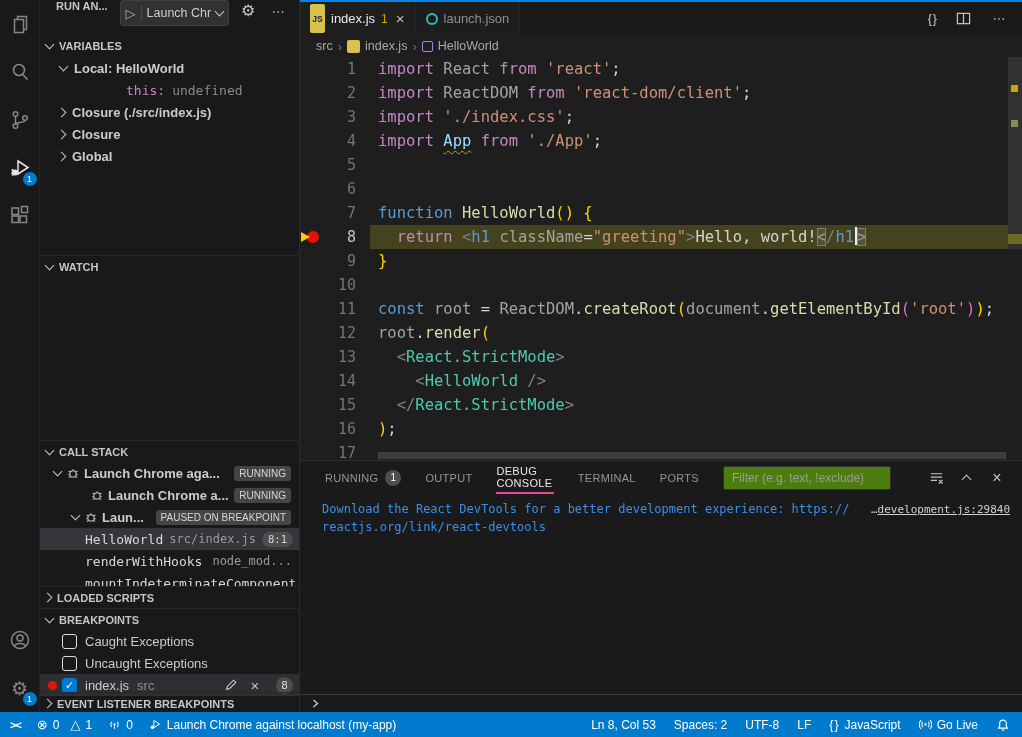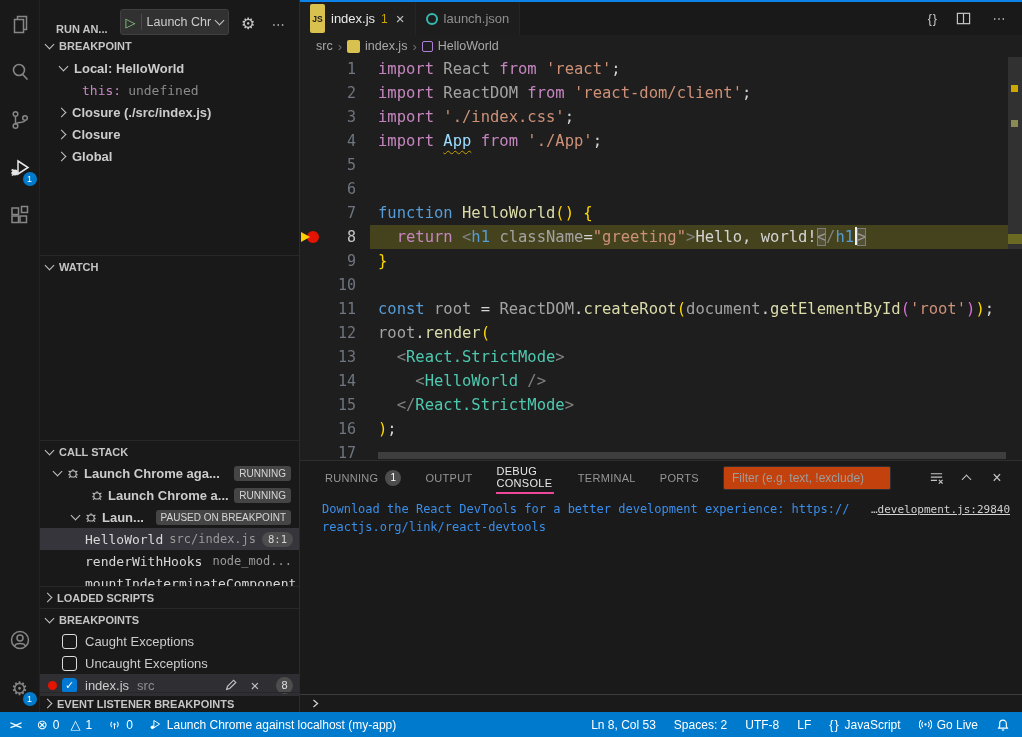--- a/index.html
+++ b/index.html
@@ -13,39 +13,39 @@
   .ab-item{position:relative;width:40px;height:48px;display:flex;align-items:center;justify-content:center;color:#868686;cursor:pointer;}
   .ab-item.active{color:#e7e7e7;}
   .ab-spacer{flex:1;}
   .ab-badge{position:absolute;right:3px;bottom:6px;min-width:14px;height:14px;border-radius:8px;background:#007acc;
             color:#fff;font-size:9px;line-height:14px;text-align:center;font-family:"Liberation Sans",sans-serif;}
   .gear-glyph{font-size:19px;line-height:1;}
 
   
   .sidebar{position:absolute;left:40px;top:0;width:260px;height:712px;background:#191919;box-sizing:border-box;border-right:1px solid #2b2b2b;}
   .sb-abs{position:absolute;left:0;right:0;}
-  .sb-header-row{top:0;height:35px;display:flex;align-items:flex-end;padding:0 8px 0 16px;box-sizing:border-box;gap:8px;}
+  .sb-header-row{top:0;height:35px;display:flex;align-items:flex-start;padding:0 8px 0 16px;box-sizing:border-box;gap:8px;}
   .sb-title{font-size:11px;font-weight:700;color:#c5c5c5;white-space:nowrap;}
   .launch-ctl{display:flex;align-items:center;height:24px;background:#313131;border:1px solid #404040;border-radius:3px;
               padding:0 5px;gap:5px;margin-left:4px;cursor:pointer;}
   .launch-ctl .play{color:#89d185;font-size:13px;line-height:1;}
   .launch-ctl .lbl{color:#cccccc;font-size:12.5px;white-space:nowrap;max-width:84px;overflow:hidden;}
   .launch-div{width:1px;height:16px;background:#4a4a4a;}
   .icon-btn{color:#c5c5c5;display:flex;align-items:center;justify-content:center;width:22px;height:22px;cursor:pointer;}
   .cv{display:inline-block;width:6px;height:6px;border-right:1.4px solid #c5c5c5;border-bottom:1.4px solid #c5c5c5;}
   .cv-down{transform:rotate(45deg);margin-top:-3px;}
   .cv-right{transform:rotate(-45deg);margin-left:-2px;}
   .cv-up{transform:rotate(-135deg);margin-top:3px;}
 
   .sec-header{display:flex;align-items:center;gap:6px;height:22px;padding-left:6px;font-size:11px;font-weight:700;
               color:#c5c5c5;border-top:1px solid #272727;box-sizing:border-box;cursor:pointer;}
   .tree-row{display:flex;align-items:center;height:22px;padding-left:0;cursor:pointer;white-space:nowrap;}
   .tr-ind1{padding-left:20px;} .tr-ind2{padding-left:42px;} .tr-ind3{padding-left:45px;}
   .bold{font-weight:700;}
-  .kv-key{color:#c586c0;font-size:13px;}
+  .kv-key{color:#c586c0;font-size:13px;margin-left:44px;}
   .kv-val{color:#8a8a8a;font-size:13px;margin-left:7px;}
   .badge-pill{margin-left:auto;margin-right:8px;background:#454545;color:#d6d6d6;font-size:10px;font-weight:400;
               padding:2px 5px;border-radius:3px;white-space:nowrap;flex:none;}
   .cs-frame{font-size:13px;color:#d8d8d8;}
   .cs-file{color:#9a9a9a;font-size:12px;}
   .cs-linecol{background:#4d4d4d;color:#d6d6d6;border-radius:8px;font-size:10.5px;padding:1.5px 6px;margin-left:6px;margin-right:6px;}
   .row-sel{background:#35353b;}
   .row-hl{background:#2e2e33;}
   .bugicon{flex:none;color:#c5c5c5;margin-right:4px;display:flex;}
   .clip-wrap{overflow:hidden;}
@@ -94,21 +94,21 @@
   .vscroll{position:absolute;right:0;top:57px;bottom:0;width:14px;}
   .vslider{position:absolute;right:0;top:0;width:14px;height:192px;background:rgba(120,120,120,.22);}
   .mark{position:absolute;}
 
   
   .panel{position:absolute;left:300px;top:460px;width:722px;height:252px;background:#1a1a1a;border-top:1px solid #2e2e2e;box-sizing:border-box;}
   .panel-tabs{display:flex;align-items:center;height:33px;padding-left:25px;gap:24px;}
   .ptab{font-size:11px;letter-spacing:.3px;color:#969696;display:flex;align-items:center;gap:7px;height:100%;cursor:pointer;box-sizing:border-box;}
   .ptab.active{color:#e7e7e7;border-bottom:2px solid #ec4899;padding-top:1px;}
   .pt-badge{background:#4d4d4d;color:#fff;width:16px;height:16px;border-radius:50%;font-size:10px;line-height:16px;text-align:center;}
-  .pfilter{margin-left:auto;margin-right:10px;width:168px;height:24px;background:#c2410c;border:1px solid #303030;color:#cccccc;
+  .pfilter{margin-left:auto;margin-right:10px;width:168px;height:24px;background:#4d7c0f;border:1px solid #303030;color:#cccccc;
            font-size:12px;padding:0 8px;box-sizing:border-box;outline:none;border-radius:2px;font-family:"Liberation Sans",sans-serif;}
   .pfilter::placeholder{color:#9d9d9d;}
   .panel-icons{display:flex;align-items:center;gap:16px;padding-right:14px;color:#c5c5c5;}
   .console{padding:8px 12px 0 22px;}
   .con-line{display:flex;align-items:baseline;height:18px;font-family:"DejaVu Sans Mono",monospace;font-size:12px;color:#3b8eea;white-space:pre;}
   .con-src{margin-left:auto;color:#d0d0d0;font-size:11px;white-space:nowrap;}
   .con-src .lnk{text-decoration:underline;}
   .repl{position:absolute;left:0;right:0;bottom:0;height:17px;border-top:1px solid #3c3c3c;display:flex;align-items:center;padding-left:10px;color:#d4d4d4;}
 
   
@@ -188,21 +188,21 @@
         <span class="lbl">Launch Chr</span>
         <span class="cv cv-down"></span>
       </span>
       <span class="icon-btn gear-glyph" style="font-size:16px">⚙</span>
       <span class="icon-btn">⋯</span>
     </div>
 
     <div class="sb-abs" style="top:35px;height:220px;">
       <div class="sec-header" style="border-top:none">
         <span class="cv cv-down"></span>
-        <span>BREAKPOINT</span>
+        <span>VARIABLES</span>
       </div>
       <div class="tree-row tr-ind1 bold">
         <span class="cv cv-down" style="margin-right:7px"></span>
         <span>Local: HelloWorld</span>
       </div>
       <div class="tree-row tr-ind2 mono">
         <span class="kv-key">this:</span>
         <span class="kv-val">undefined</span>
       </div>
       <div class="tree-row tr-ind1 bold">

